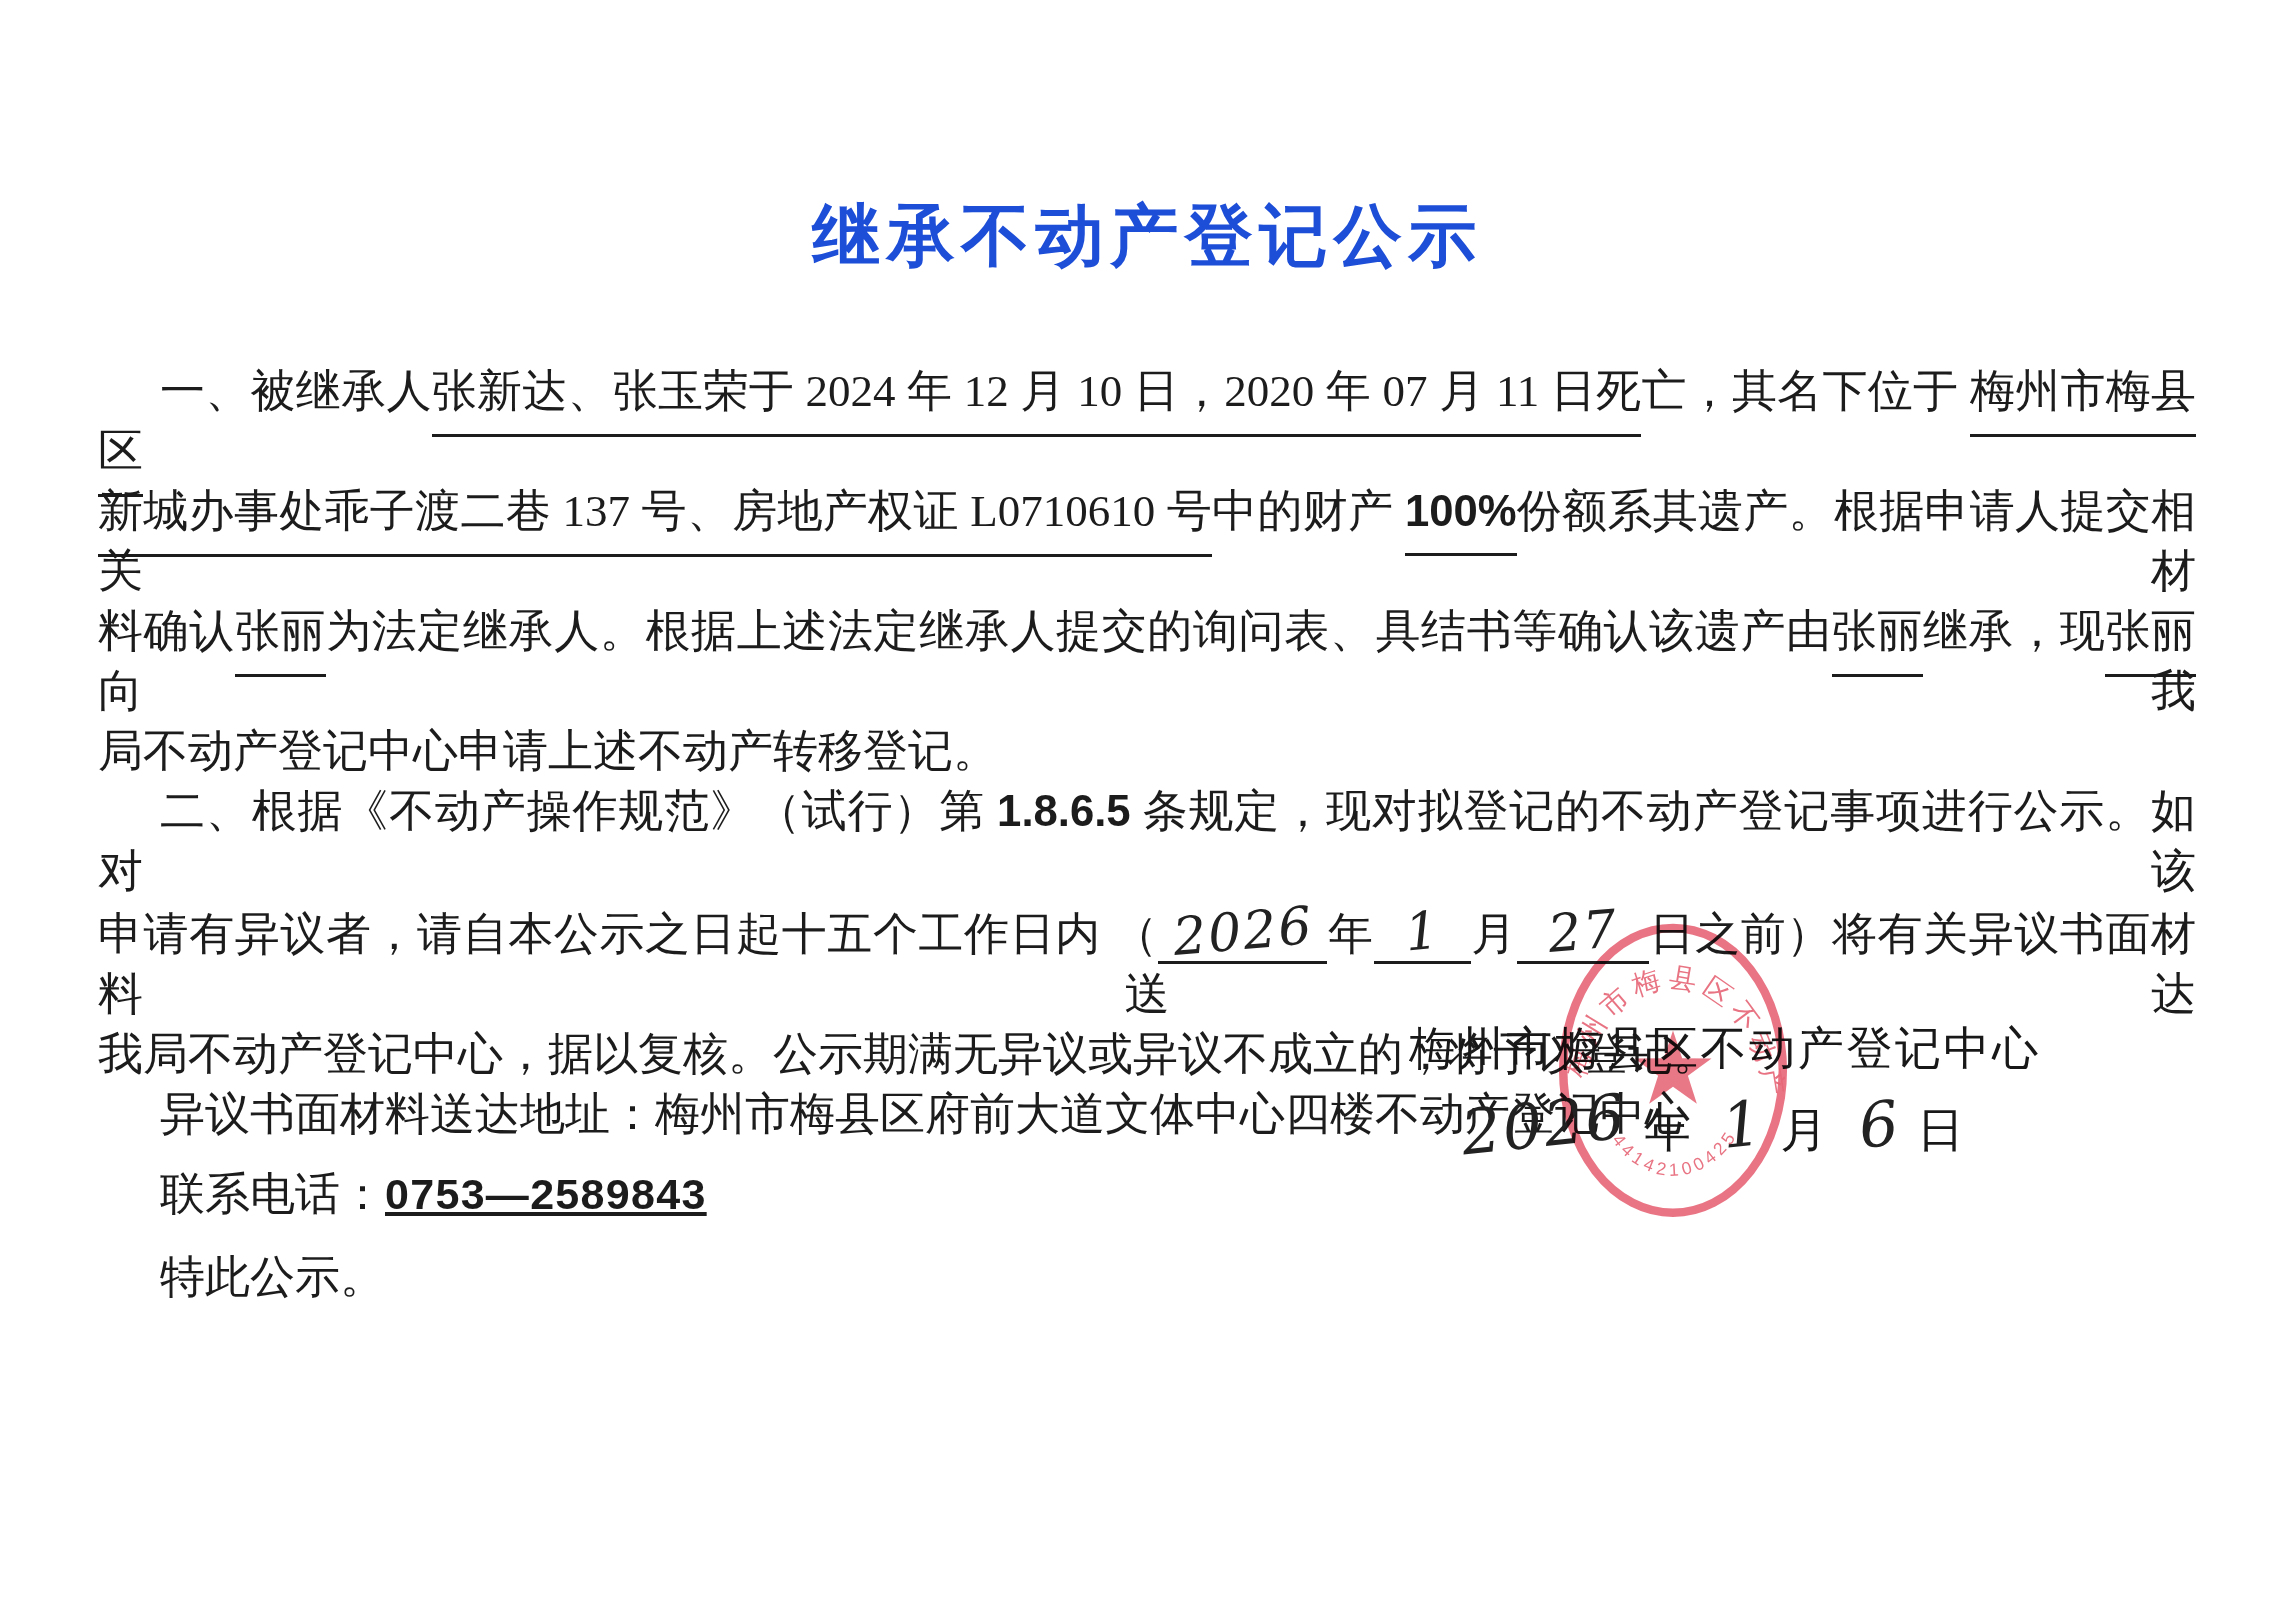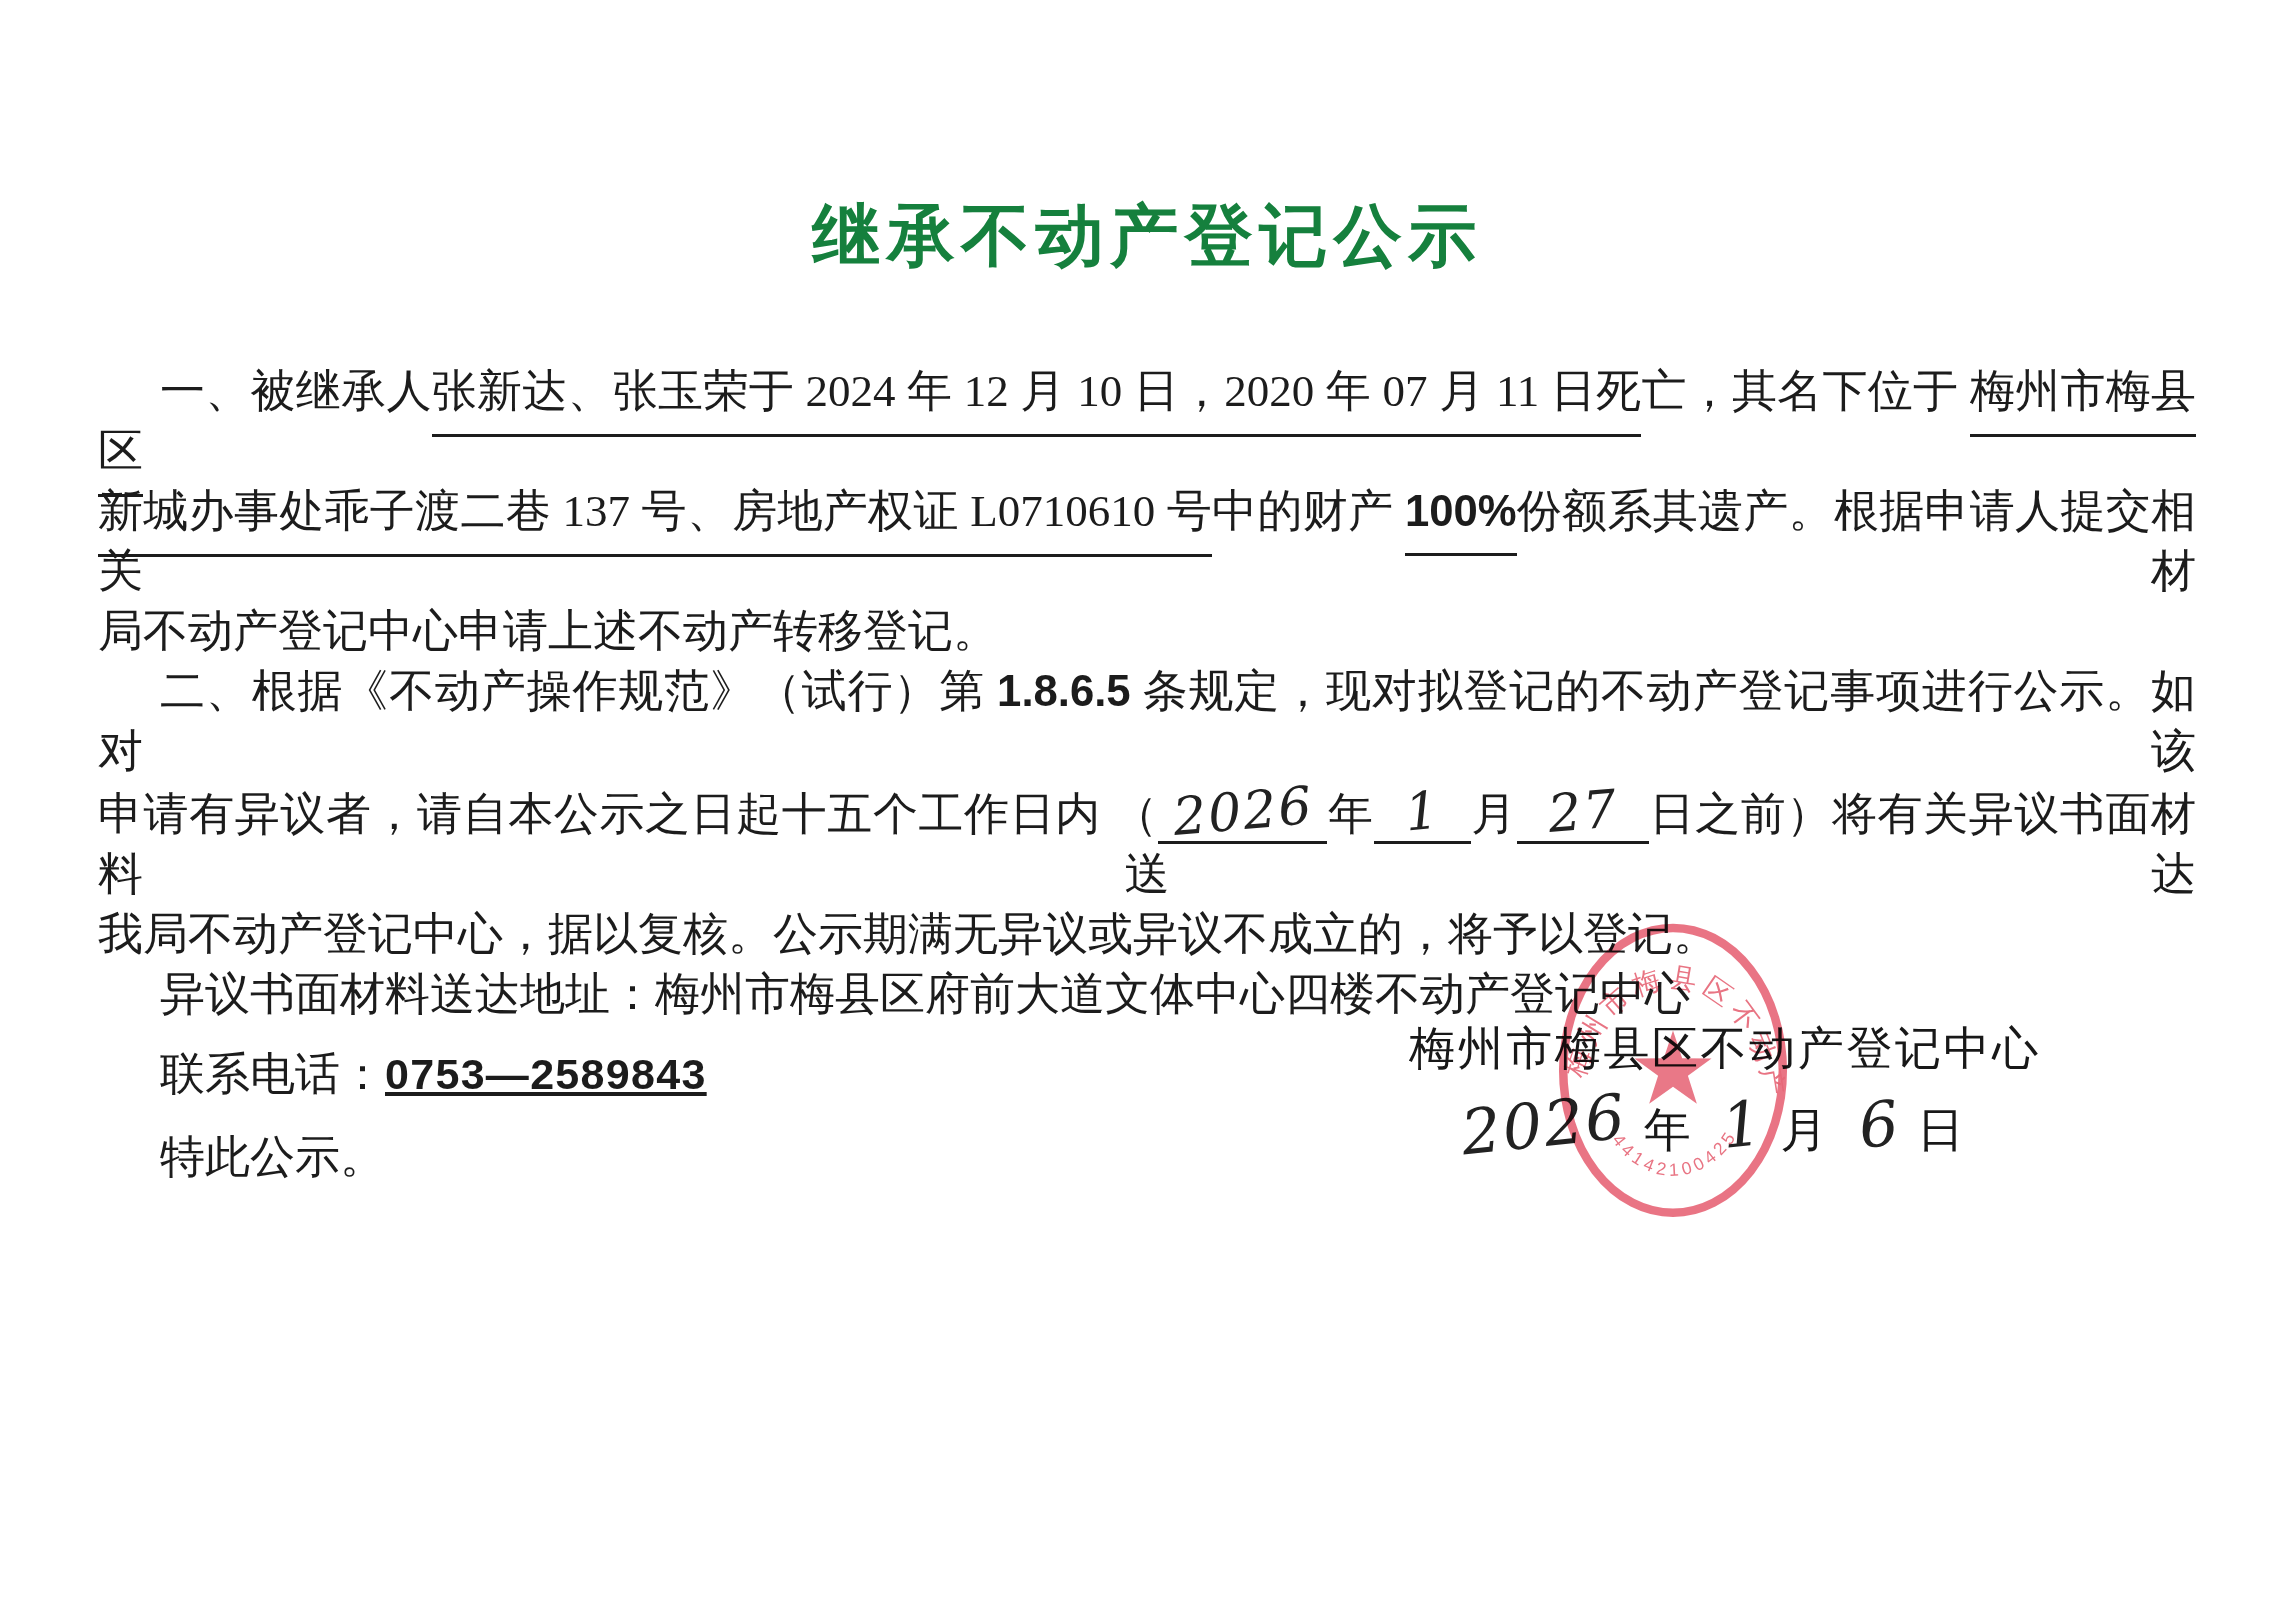--- a/index.html
+++ b/index.html
@@ -12,21 +12,21 @@
     color:#1c1c1c;
   }
   
   .doc-title{
     position:absolute;top:191px;left:0;width:100%;
     text-align:center;
     font-family:"Liberation Sans","DejaVu Sans",sans-serif;
     font-weight:900;
     font-size:68px;
     letter-spacing:6.5px;
-    color:#15803d;
+    color:#1d4ed8;
   }
   
   .doc-body{
     position:absolute;left:98px;top:361px;width:2098px;
     font-size:45px;line-height:60px;
     color:#1c1c1c;
   }
   .line{
     text-align:justify;
     text-align-last:justify;
@@ -98,20 +98,21 @@
 <div class="page">
 
   <div class="doc-title">继承不动产登记公示</div>
 
   <div class="doc-body">
 
     <div class="line indent"><span>一、被继承人</span><span class="u">张新达、张玉荣于 2024 年 12 月 10 日，2020 年 07 月 11 日死</span><span>亡，其名下位于 </span><span class="u">梅州市梅县区</span></div>
 
     <div class="line"><span class="u">新城办事处乖子渡二巷 137 号、房地产权证 L0710610 号</span><span>中的财产 </span><span class="u bn">100%</span><span>份额系其遗产。根据申请人提交相关材</span></div>
 
+    <div class="line"><span>料确认</span><span class="u">张丽</span><span>为法定继承人。根据上述法定继承人提交的询问表、具结书等确认该遗产由</span><span class="u">张丽</span><span>继承，现</span><span class="u">张丽</span><span>向我</span></div>
 
     <div class="line left"><span>局不动产登记中心申请上述不动产转移登记。</span></div>
 
     <div class="line indent"><span>二、根据《不动产操作规范》（试行）第 </span><span class="bn">1.8.6.5</span><span> 条规定，现对拟登记的不动产登记事项进行公示。如对该</span></div>
 
     <div class="line"><span>申请有异议者，请自本公示之日起十五个工作日内 （</span><span class="blank"><span class="hand">2026</span></span><span>年</span><span class="blank wide"><span class="hand">1</span></span><span>月</span><span class="blank wide"><span class="hand">27</span></span><span>日之前）将有关异议书面材料送达</span></div>
 
     <div class="line left"><span>我局不动产登记中心，据以复核。公示期满无异议或异议不成立的，将予以登记。</span></div>
 
     <div class="line left indent"><span>异议书面材料送达地址：梅州市梅县区府前大道文体中心四楼不动产登记中心</span></div>

